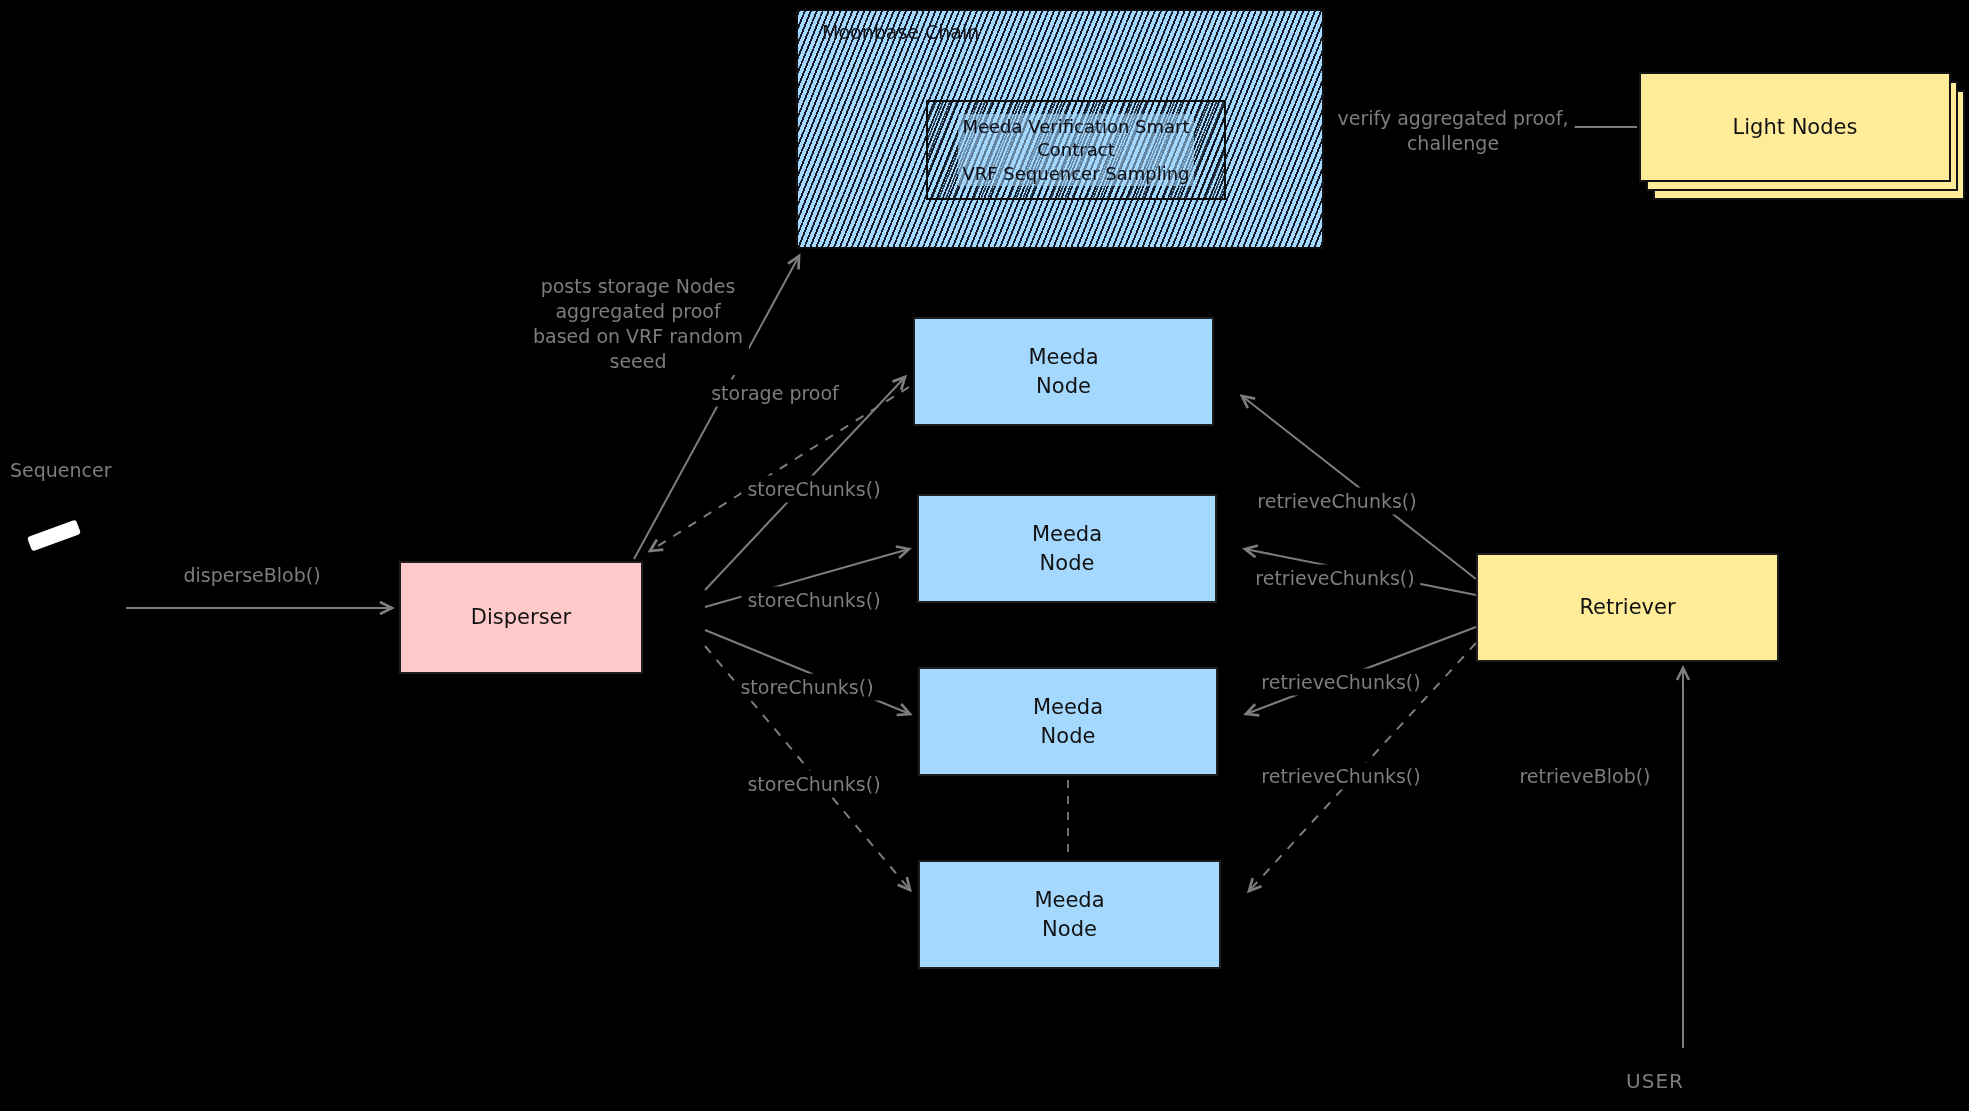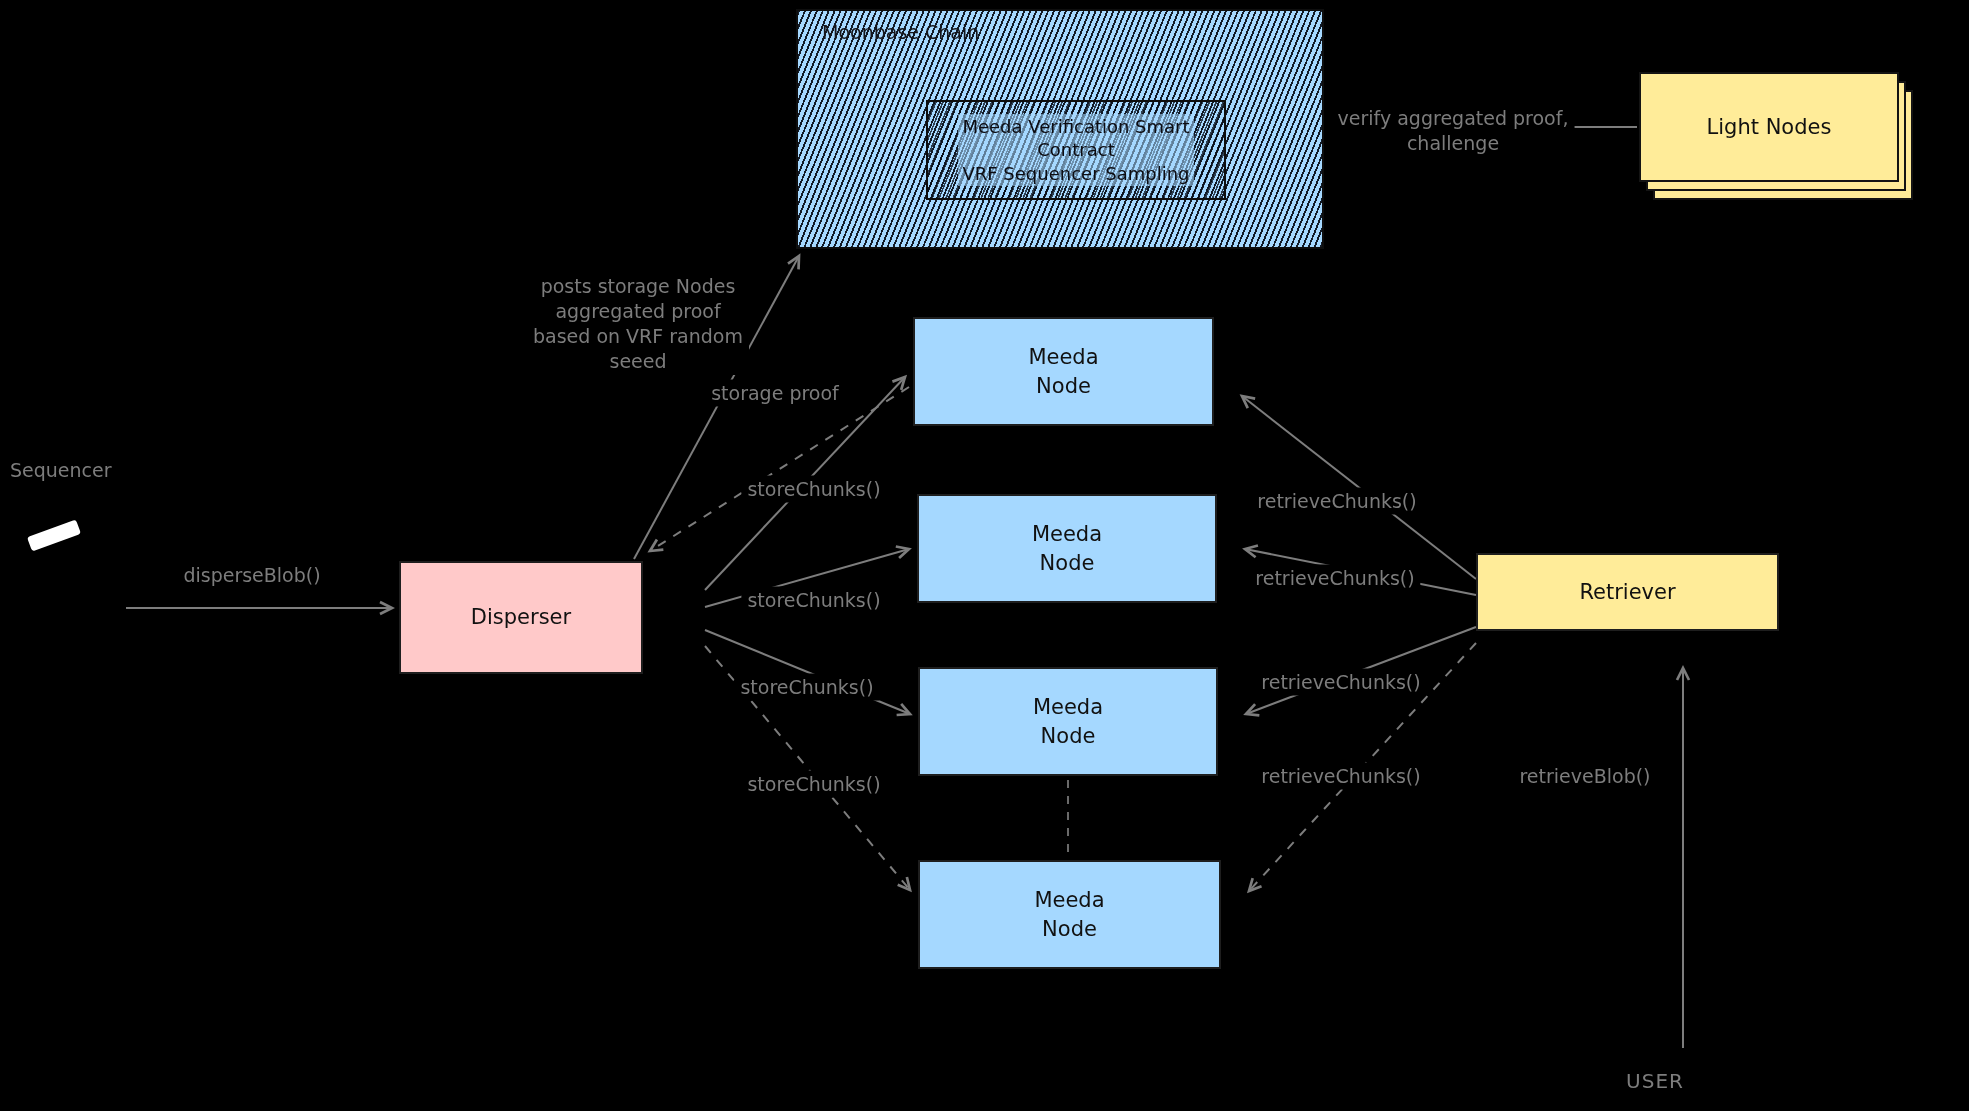--- a/index.html
+++ b/index.html
@@ -46,21 +46,21 @@
   }
   #contract-text{
     background:rgba(165,216,255,0.55);
     color:#0c0c12;font-size:18px;line-height:1.3;text-align:center;
     padding:1px 4px;
   }
 
   
   #light-nodes{position:absolute;left:1639px;top:72px;width:330px;height:130px;}
   .ln-card{
-    position:absolute;width:260px;height:110px;
+    position:absolute;width:312px;height:110px;
     background:#ffec99;border:2px solid #141414;box-sizing:border-box;
   }
   #ln-back{left:14px;top:18px;}
   #ln-mid{left:7px;top:9px;}
   #ln-front{left:0;top:0;display:flex;align-items:center;justify-content:center;
     color:#111;font-size:21px;}
 
   
   .elabel{
     position:absolute;transform:translate(-50%,-50%);
@@ -147,21 +147,21 @@
   </div>
   <div class="box blue" style="left:918px;top:667px;width:300px;height:109px;">
     <span>Meeda</span>
     <span>Node</span>
   </div>
   <div class="box blue" style="left:918px;top:860px;width:303px;height:109px;">
     <span>Meeda</span>
     <span>Node</span>
   </div>
 
-  <div class="box yellow" style="left:1476px;top:553px;width:303px;height:78px;">
+  <div class="box yellow" style="left:1476px;top:553px;width:303px;height:109px;">
     <span>Retriever</span>
   </div>
 
   <div class="elabel" style="left:638px;top:324px;">
     <div>posts storage Nodes</div>
     <div>aggregated proof</div>
     <div>based on VRF random</div>
     <div>seeed</div>
   </div>
 

